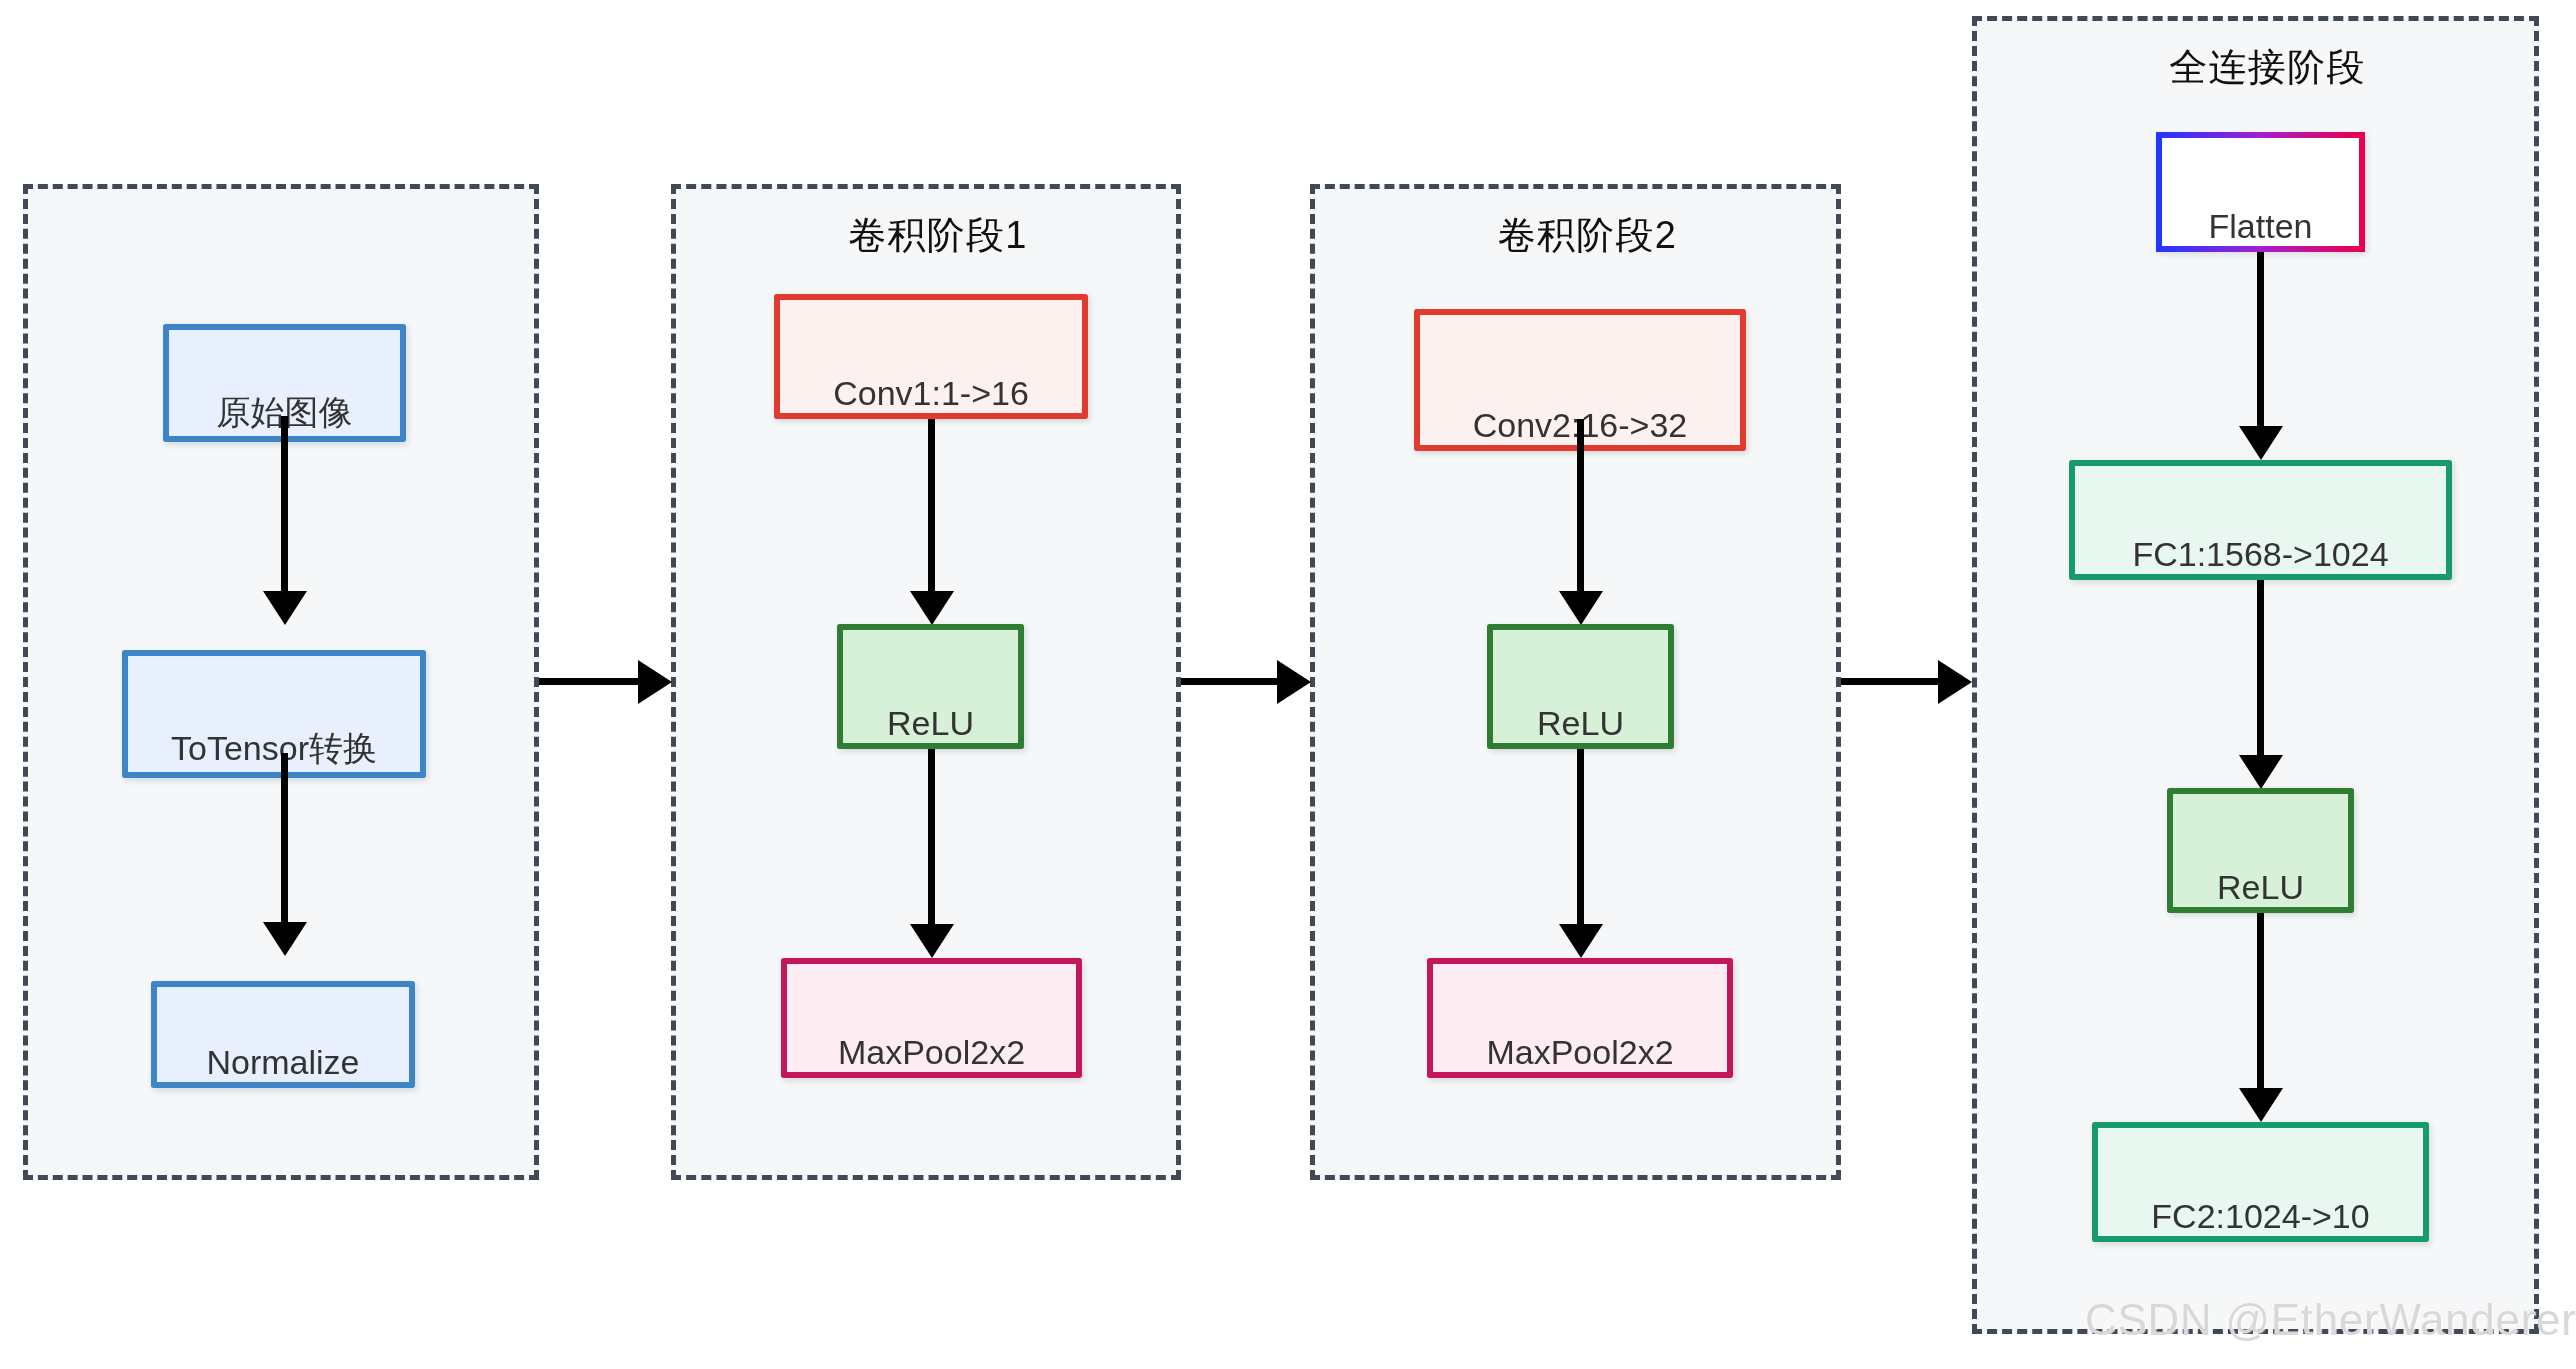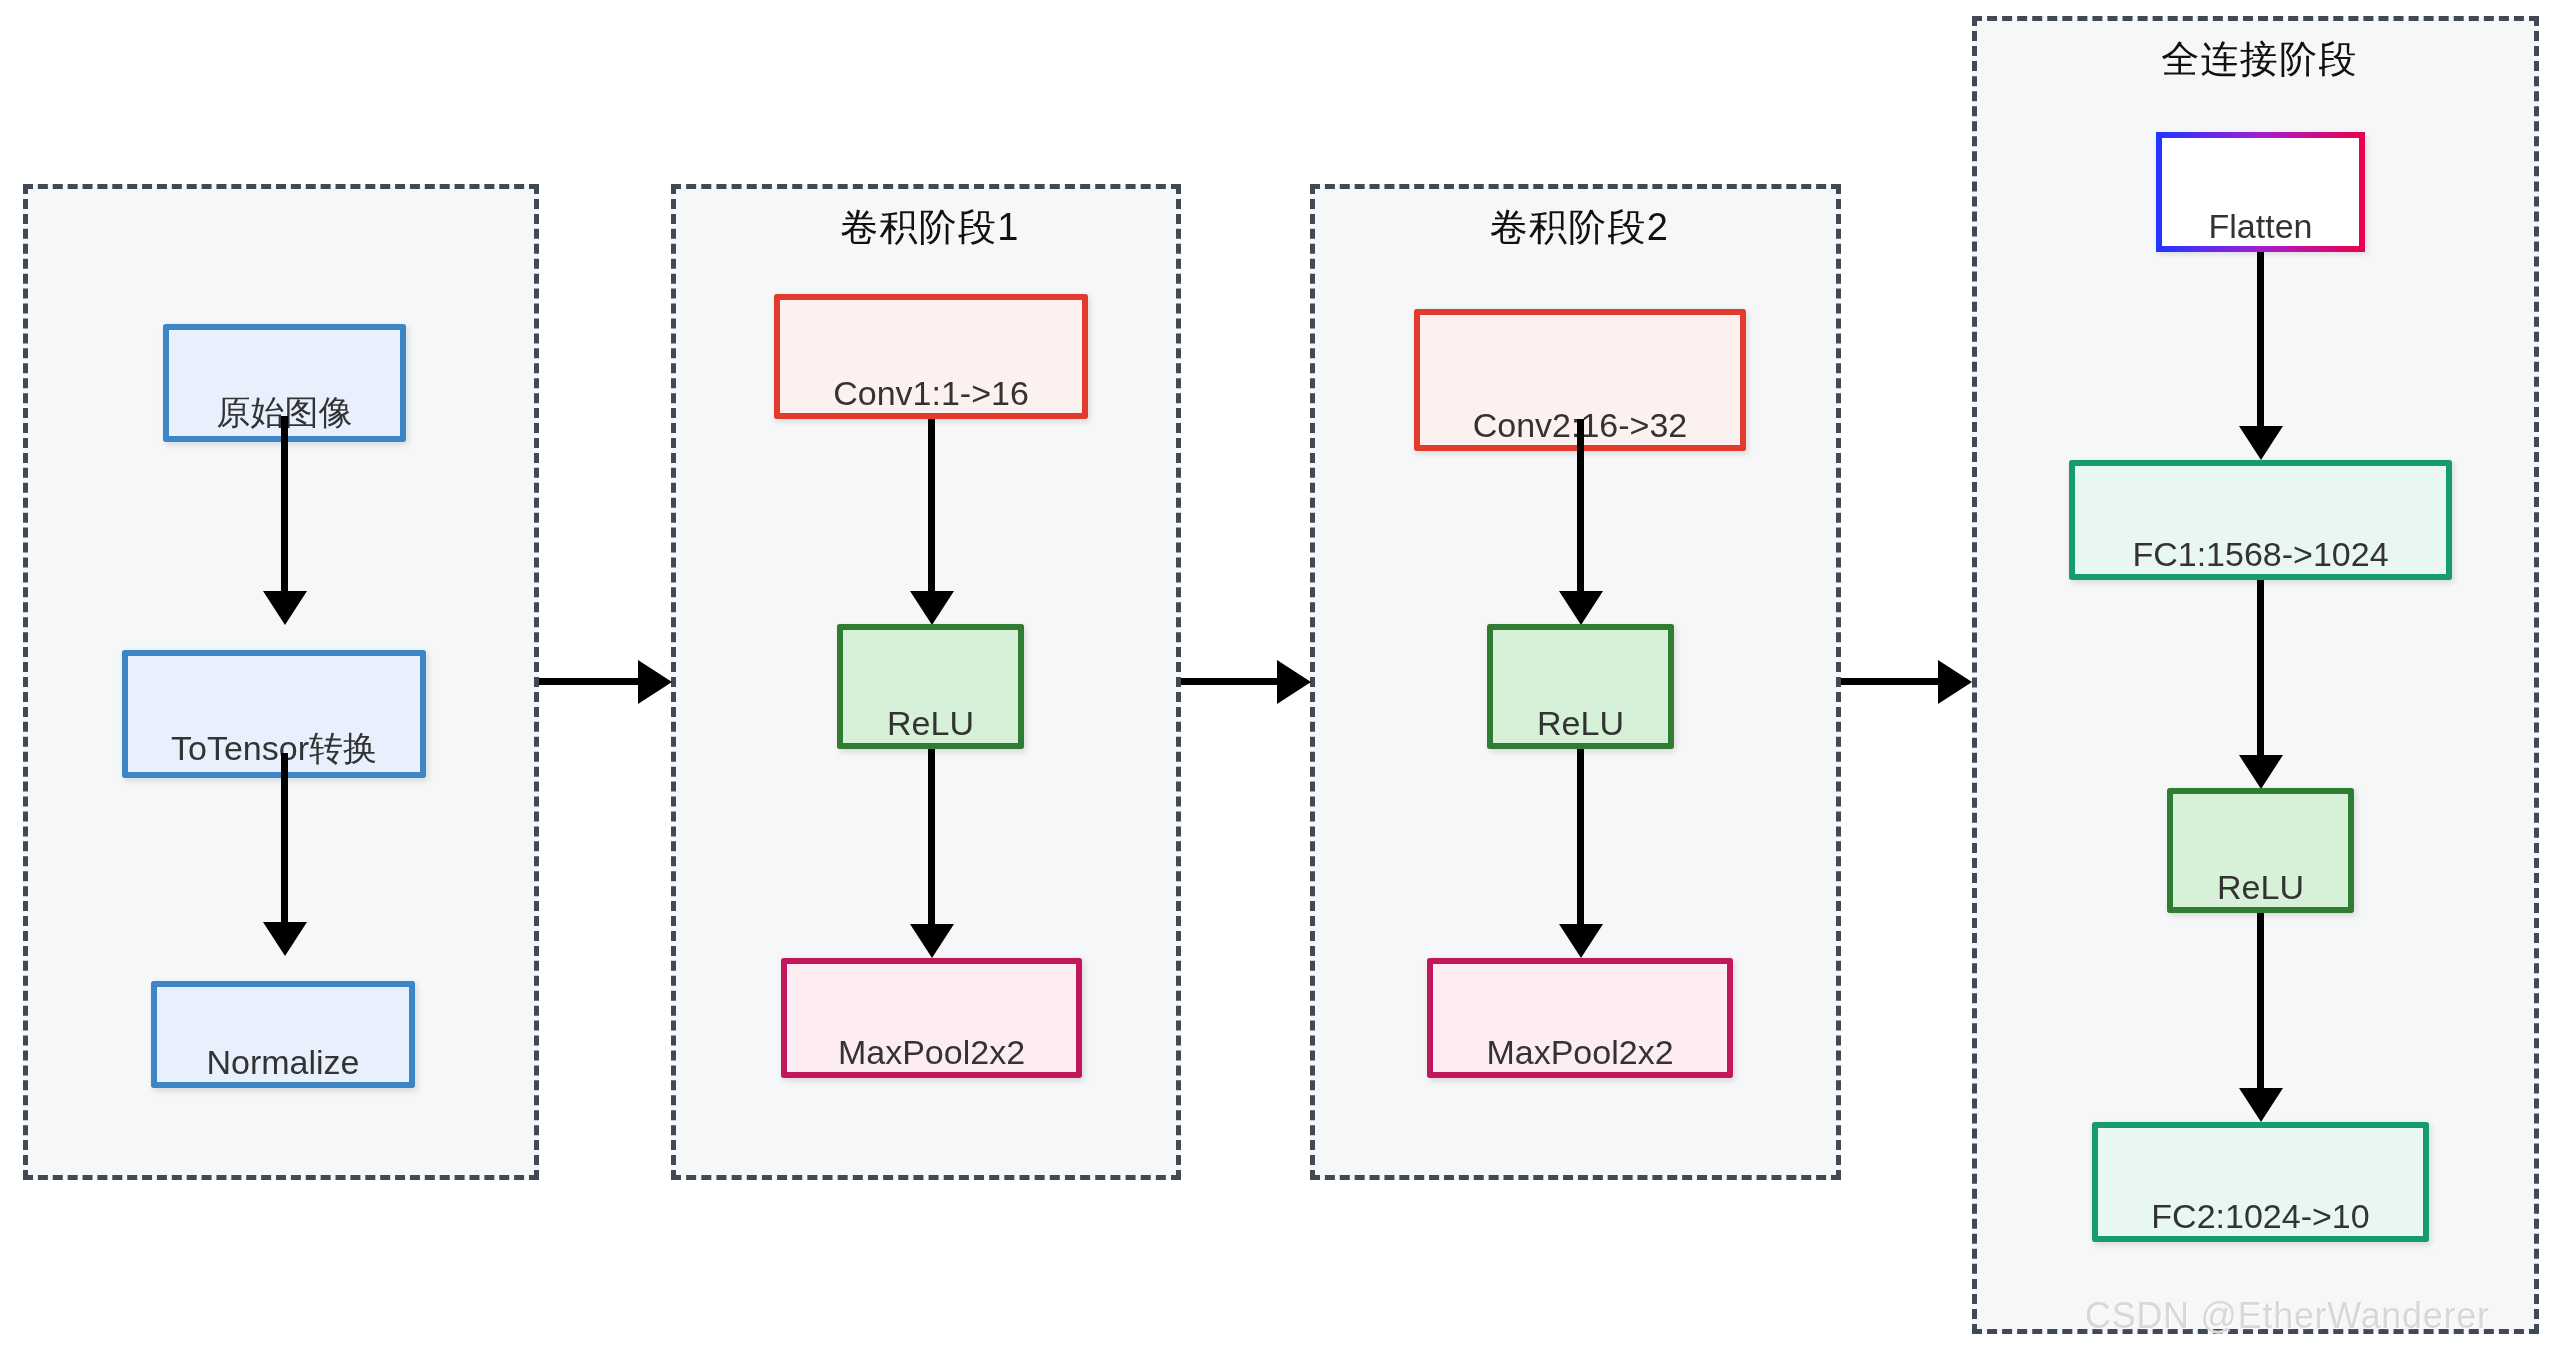--- a/index.html
+++ b/index.html
@@ -9,21 +9,21 @@
     font-family:"Liberation Sans","DejaVu Sans",sans-serif;
   }
   .panel{
     position:absolute;
     background:var(--panel-bg,#f6f7f9);
     border:5.4px dashed var(--panel-border,#414955);
     box-sizing:border-box;
   }
   .panel-title{
     position:absolute;left:0;top:10.7px;width:100%;
-    margin:4px;text-align:center;
+    margin:12px;text-align:center;
     font-size:38px;font-weight:400;color:#111111;
     letter-spacing:1.3px;line-height:1.25;
   }
   .node{
     position:absolute;box-sizing:border-box;
     display:flex;align-items:flex-end;justify-content:center;
     font-size:34px;color:#333333;
     border-radius:2.7px;
     box-shadow:2px 2.7px 6.7px rgba(0,0,0,0.12);
     border:6.7px solid #000;
@@ -52,21 +52,21 @@
     position:absolute;height:7.4px;background:var(--arrow,#000);
   }
   .harrow::after{
     content:"";position:absolute;top:50%;transform:translateY(-50%);
     right:-34px;width:0;height:0;
     border-top:22px solid transparent;border-bottom:22px solid transparent;
     border-left:34px solid var(--arrow,#000);
   }
   .watermark{
     position:absolute;left:2085px;top:1295px;z-index:5;
-    font-size:36px;color:var(--watermark,#d8d8d8);
+    font-size:44px;color:var(--watermark,#d8d8d8);
     text-shadow:1.3px 1.3px 1.3px rgba(255,255,255,0.85);
     white-space:nowrap;letter-spacing:0.7px;
   }
 </style>
 </head>
 <body>
 
 <div class="canvas">
 
   <section class="panel" style="left:23px;top:184px;width:516px;height:996px">

